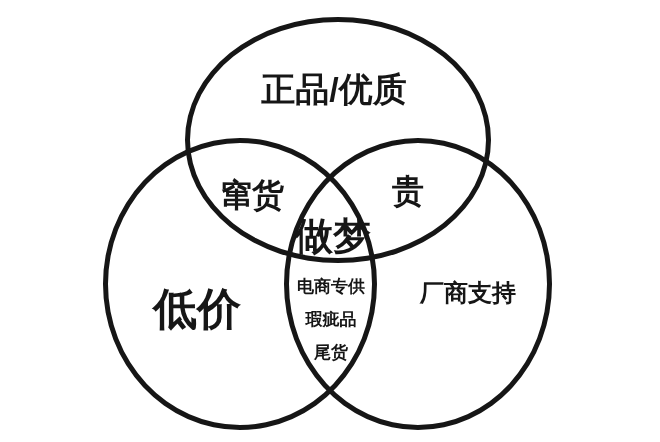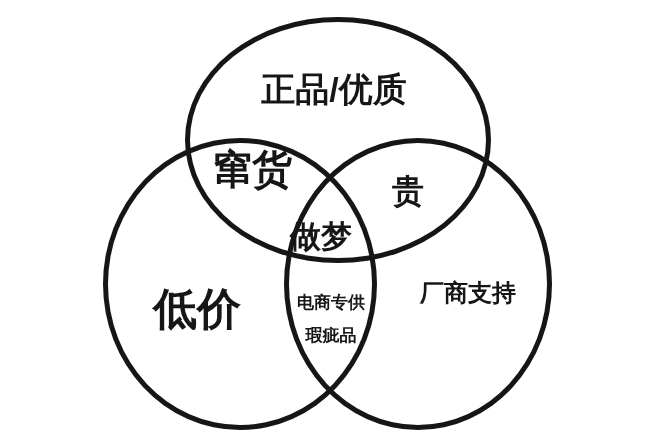--- a/index.html
+++ b/index.html
@@ -47,23 +47,23 @@
     transform: translate(-50%, -50%);
     color: #161616;
     font-weight: 700;
     white-space: nowrap;
     text-align: center;
     line-height: 1;
   }
   .lbl-top-circle   { left: 334px; top: 89px;  font-size: 34px; }
   .lbl-left-circle  { left: 197px; top: 309px; font-size: 44px; }
   .lbl-right-circle { left: 468px; top: 293px; font-size: 24px; }
-  .lbl-top-left     { left: 252px; top: 169px; font-size: 40px; text-align: center; }
+  .lbl-top-left     { left: 252px; top: 195px; font-size: 32px; text-align: center; }
   .lbl-top-right    { left: 408px; top: 191px; font-size: 32px; }
-  .lbl-center       { left: 321px; top: 236px; font-size: 31px; }
+  .lbl-center       { left: 333px; top: 236px; font-size: 38px; }
   .lbl-bottom       { left: 331px; top: 319px; font-size: 17px; }
   .lbl-bottom .line {
     display: block;
     line-height: 33px;
   }
 </style>
 </head>
 <body>
 
 <div class="canvas">
@@ -80,15 +80,16 @@
 
   <div class="label lbl-top-left">窜货</div>
 
   <div class="label lbl-top-right">贵</div>
 
   <div class="label lbl-center">做梦</div>
 
   <div class="label lbl-bottom">
     <span class="line">电商专供</span>
     <span class="line">瑕疵品</span>
+    <span class="line">尾货</span>
   </div>
 
 </div>
 
 </body></html>

